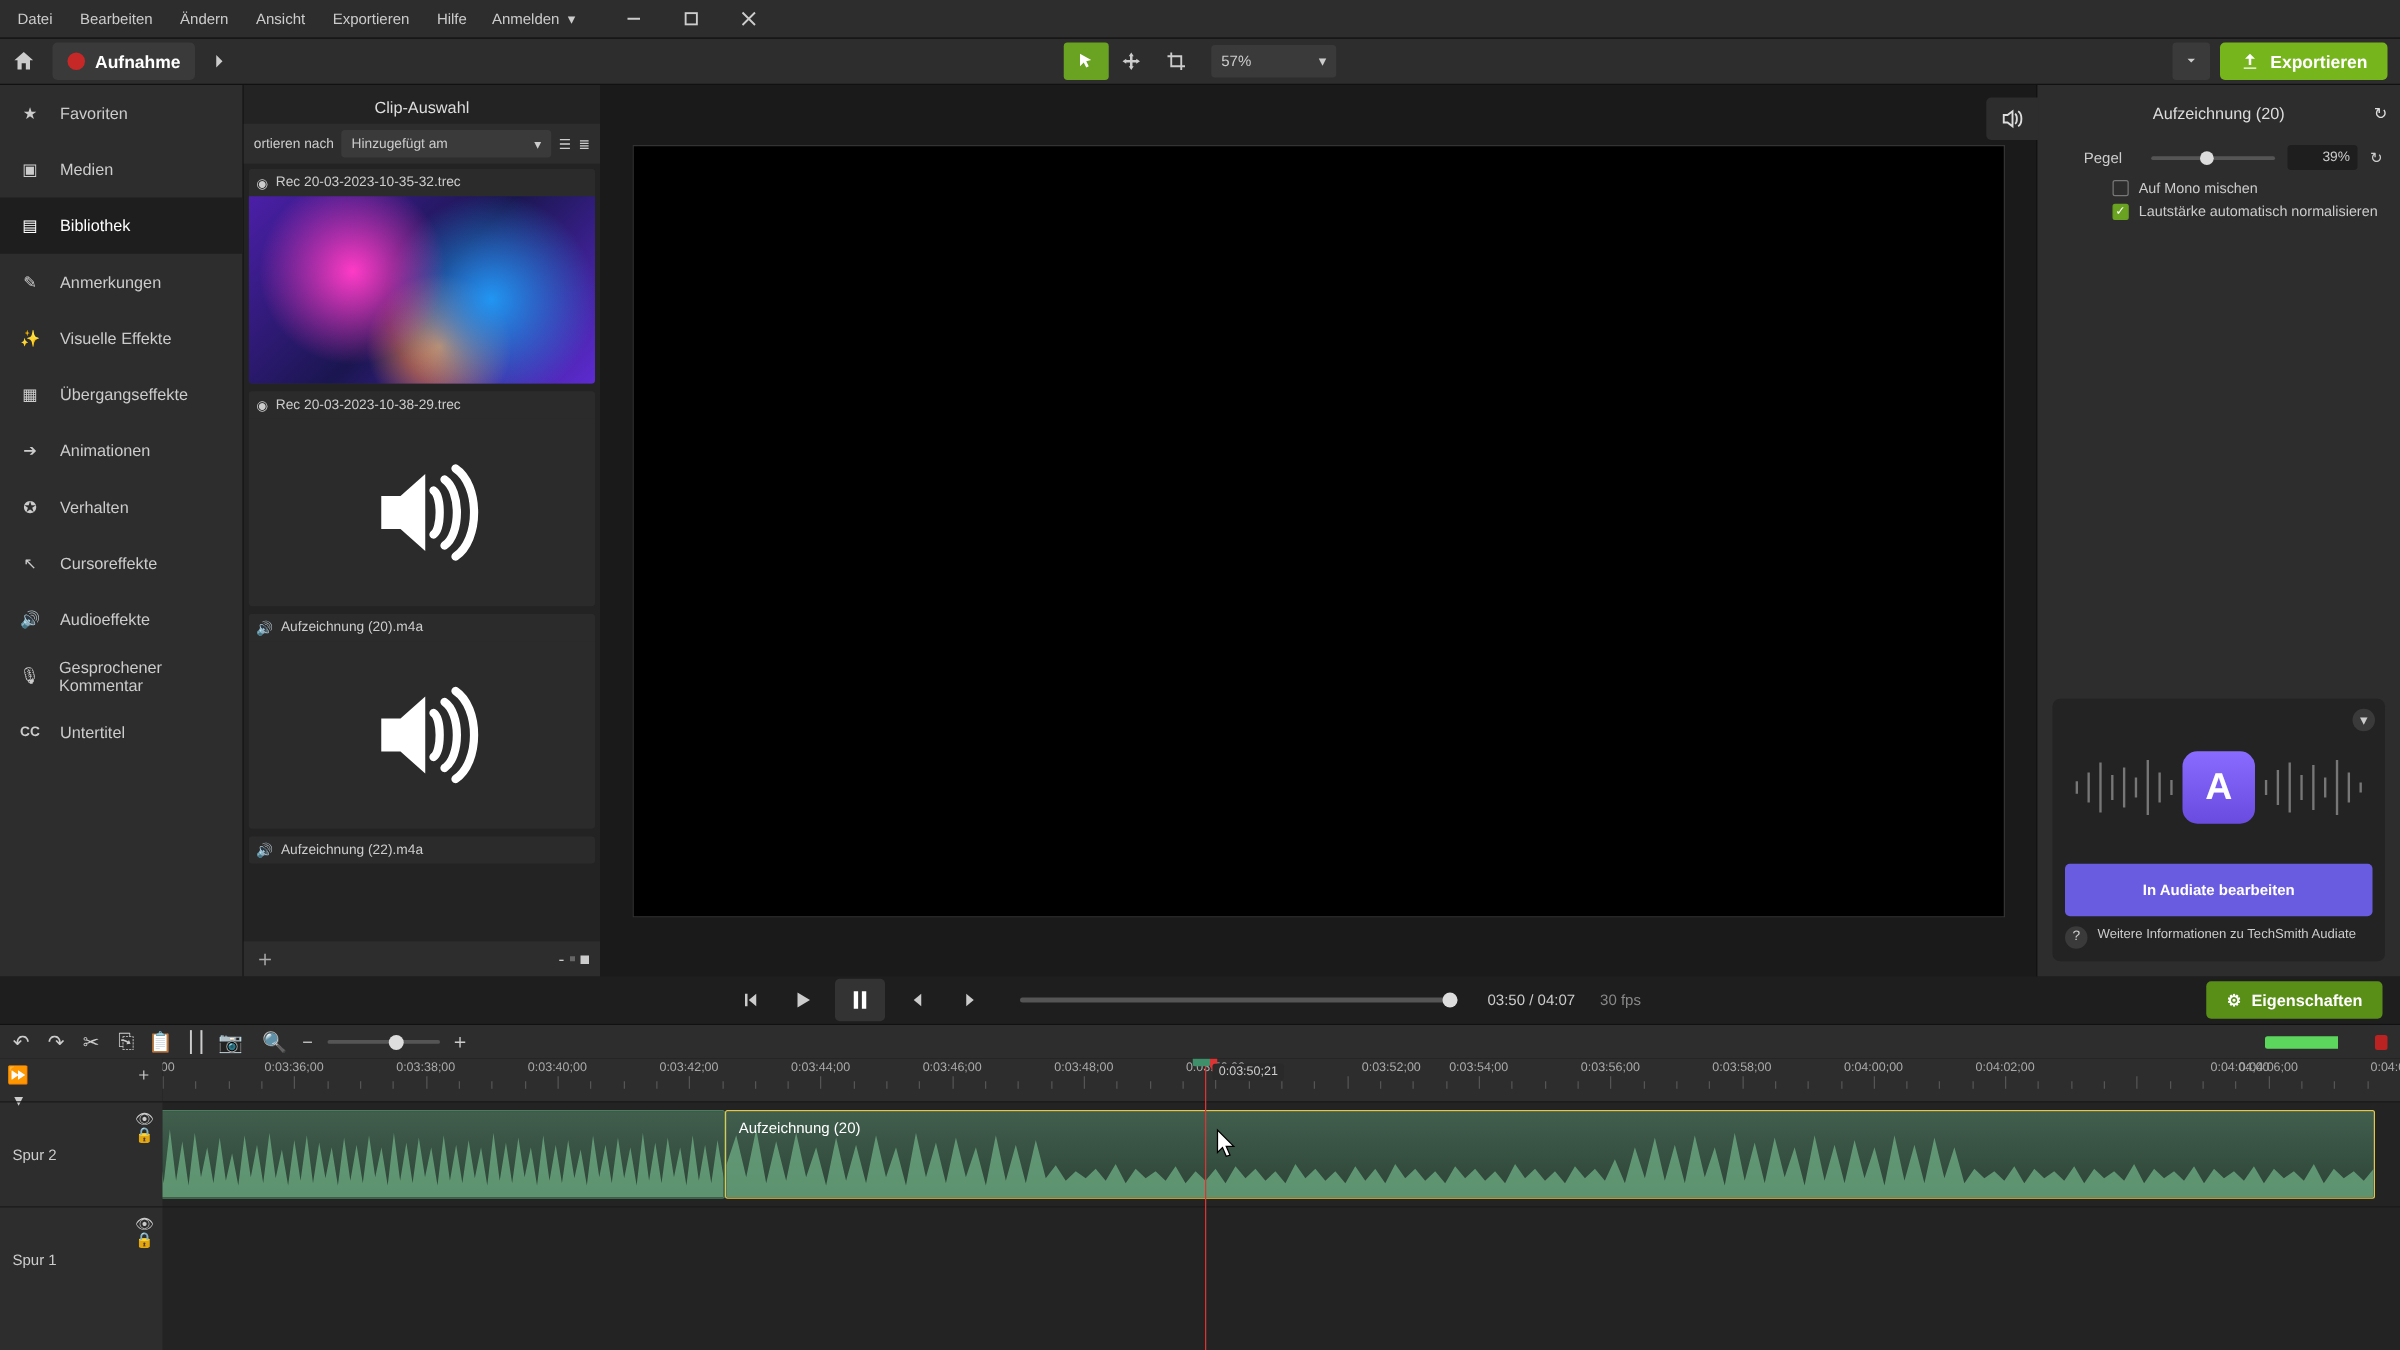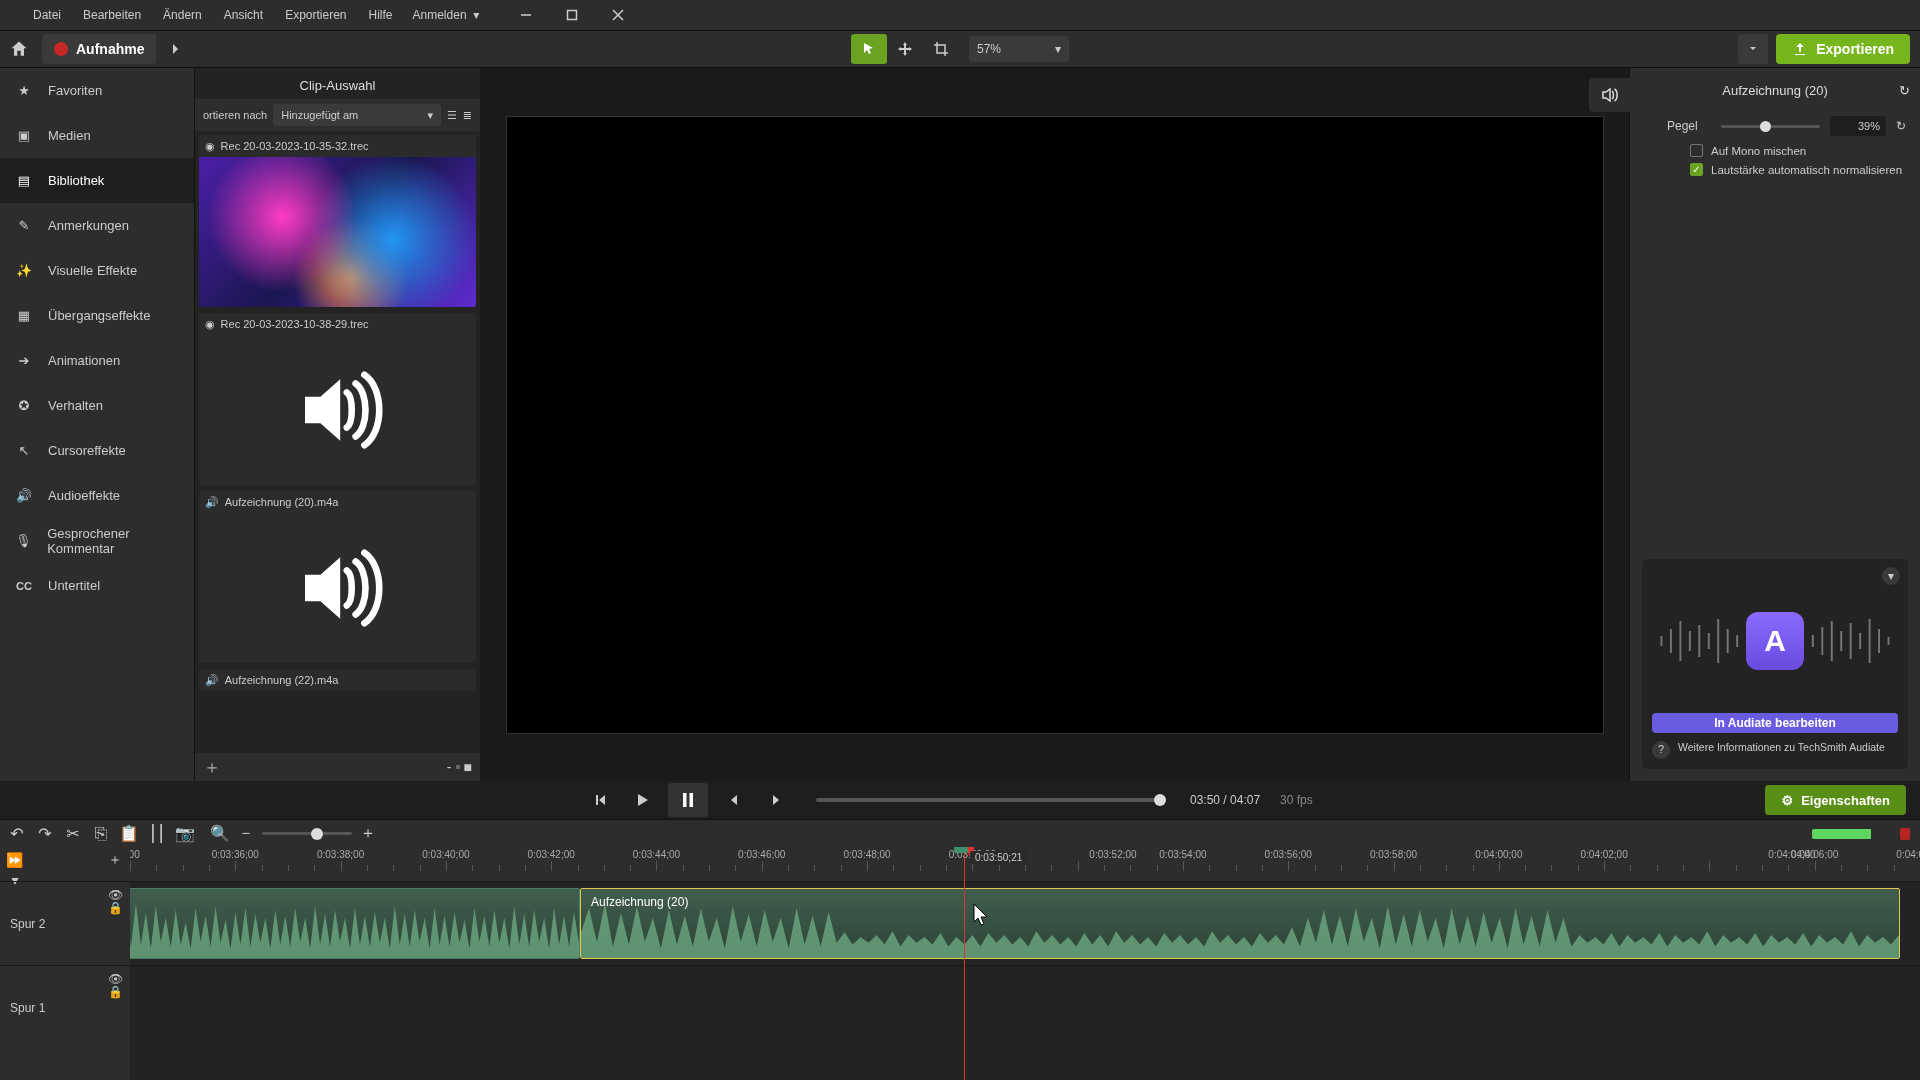--- a/index.html
+++ b/index.html
@@ -1,20 +1,20 @@
 <!DOCTYPE html>
 <html><head>
 <meta charset="utf-8">
 <style>
 * { margin:0; padding:0; box-sizing:border-box; font-family:"Segoe UI",Arial,sans-serif; user-select:none; }
 body { width:1920px; height:1080px; background:#1e1e1e; color:#ccc; overflow:hidden; position:relative; }
 
 
 .titlebar { height:30px; background:#2d2d2d; display:flex; align-items:center; font-size:12px; }
-.menus { display:flex; gap:2px; padding-left:23px; }
+.menus { display:flex; gap:2px; padding-left:4px; }
 .menus span { padding:4px 10px; cursor:pointer; }
 .title-center { flex:1; text-align:center; color:#ddd; }
 .win-ctrls { display:flex; align-items:center; gap:4px; padding-right:6px; }
 .login { padding:4px 10px; margin-right:12px; }
 .wc { width:42px; height:24px; display:flex; align-items:center; justify-content:center; }
 .wc svg { width:12px; height:12px; stroke:#ccc; stroke-width:1.5; fill:none; }
 
 
 .toolbar { height:38px; background:#2d2d2d; border-top:1px solid #111; border-bottom:1px solid #111; display:flex; align-items:center; }
 .home-btn { width:38px; height:38px; display:flex; align-items:center; justify-content:center; }
@@ -72,21 +72,21 @@
 .chk-row { display:flex; align-items:center; gap:8px; padding:4px 14px 2px 60px; font-size:11.5px; }
 .chk { width:13px; height:13px; border:1px solid #777; border-radius:2px; display:flex; align-items:center; justify-content:center; }
 .chk.on { background:#6aa221; border-color:#6aa221; }
 .chk.on::after{ content:"✓"; font-size:10px; color:#fff; line-height:1; }
 
 .audiate-card { position:absolute; bottom:12px; left:12px; right:12px; background:#232323; border-radius:6px; padding:10px; height:210px; display:flex; flex-direction:column; }
 .audiate-close{ position:absolute; right:8px; top:8px; width:18px; height:18px; border-radius:50%; background:#3a3a3a; display:flex; align-items:center; justify-content:center; font-size:12px; }
 .aud-wave{ flex:1; display:flex; align-items:center; justify-content:center; position:relative; }
 .aud-icon{ width:58px; height:58px; border-radius:12px; background:linear-gradient(#8a6bff,#6a4be0); display:flex; align-items:center; justify-content:center; color:#fff; font-size:30px; font-weight:700; position:relative; z-index:2; }
 .aud-wave svg{ position:absolute; width:100%; height:60px; }
-.aud-btn{ height:20px; background:#6a5ce0; color:#fff; border-radius:4px; display:flex; align-items:center; justify-content:center; font-size:12px; font-weight:600; }
+.aud-btn{ height:42px; background:#6a5ce0; color:#fff; border-radius:4px; display:flex; align-items:center; justify-content:center; font-size:12px; font-weight:600; }
 .aud-info{ display:flex; gap:8px; padding-top:8px; font-size:10.5px; line-height:1.25; color:#ccc; }
 .aud-info .q{ width:18px; height:18px; border-radius:50%; background:#3a3a3a; display:flex; align-items:center; justify-content:center; font-size:11px; flex-shrink:0; }
 
 
 .playbar { height:38px; display:flex; align-items:center; padding:0 14px; gap:10px; }
 .pb-btn { width:32px; height:28px; display:flex; align-items:center; justify-content:center; }
 .pb-btn.big { width:40px; height:34px; background:#333; border-radius:4px; }
 .pb-scrub { flex:1; max-width:350px; height:4px; background:#555; border-radius:2px; position:relative; margin:0 14px; }
 .pb-scrub .dot{ position:absolute; right:0; top:-4px; width:12px; height:12px; border-radius:50%; background:#ddd; }
 .pb-time { font-size:12px; color:#ccc; }

